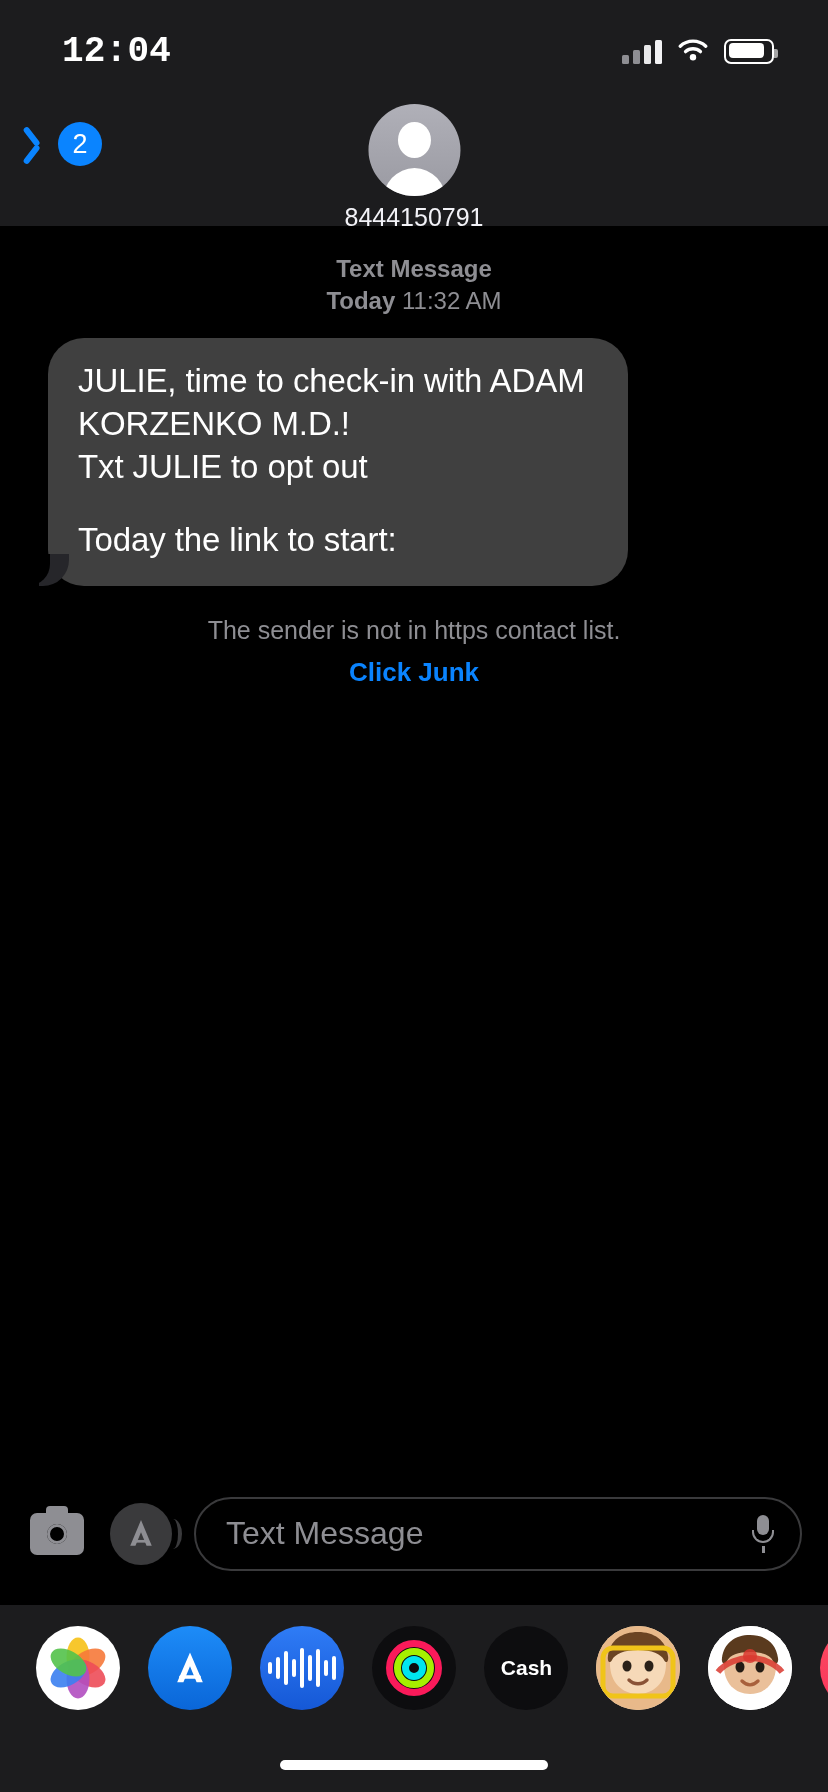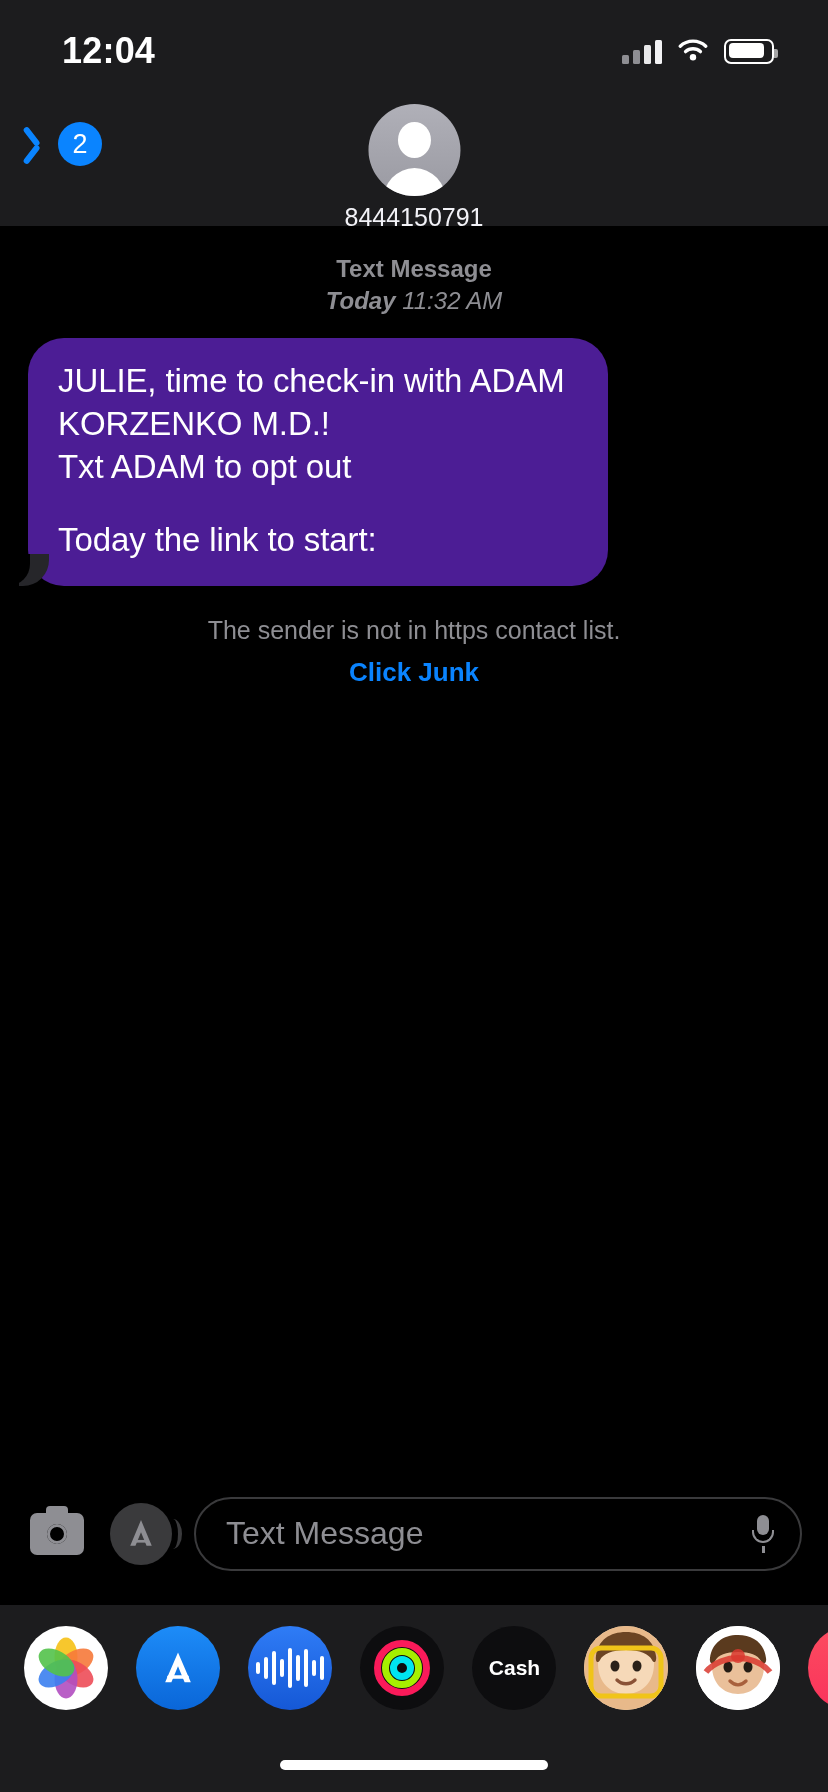--- a/index.html
+++ b/index.html
@@ -10,21 +10,21 @@
   }
   .phone{ position:relative; width:828px; height:1792px; background:#000; }
 
   
   .status-bar{
     position:absolute; top:0; left:0; width:828px; height:88px;
     background:#1c1c1e;
     display:flex; align-items:center; justify-content:space-between;
     padding:14px 54px 0 62px;
   }
-  .status-time{ color:#fff; font-size:36px; font-weight:600; letter-spacing:0.2px; }
+  .status-time{ color:#fff; font-size:36px; font-weight:600; letter-spacing:0.2px;font-family:Liberation Mono, monospace; }
   .status-right{ display:flex; align-items:center; gap:14px; }
 
   .cellular{ display:flex; align-items:flex-end; gap:4px; height:26px; }
   .cellular i{ display:block; width:7px; background:#fff; border-radius:1.5px; }
   .cellular i:nth-child(1){ height:9px;  background:#8e8e93; }
   .cellular i:nth-child(2){ height:14px; background:#8e8e93; }
   .cellular i:nth-child(3){ height:19px; background:#e8e8ea; }
   .cellular i:nth-child(4){ height:24px; background:#f2f2f4; }
 
   .battery{ position:relative; width:50px; height:25px; border:2.5px solid #fff; border-radius:7px; }
@@ -84,29 +84,29 @@
 
   
   .conversation{
     position:absolute; top:227px; left:0; width:828px; bottom:330px;
     background:#000; overflow:hidden;
   }
   .msg-meta{
     text-align:center; padding-top:26px; line-height:1.32;
   }
   .msg-meta .kind{ color:#8e8e93; font-size:24px; font-weight:600; display:block; }
-  .msg-meta .when{ color:#8e8e93; font-size:24px; font-weight:400; display:block;font-style:italic; }
+  .msg-meta .when{ color:#8e8e93; font-size:24px; font-weight:400; display:block; }
   .msg-meta .when b{ font-weight:600; }
 
   .bubble-row{ padding:22px 0 0 28px; }
   .bubble{
     position:relative; display:inline-block; max-width:580px;
-    background:#4c1d95; border-radius:36px;
+    background:#404040; border-radius:36px;
     padding:22px 30px 24px 30px;
-    color:#fff; font-size:33px; line-height:1.30; letter-spacing:-0.1px;
+    color:#fff; font-size:33px; line-height:1.30; letter-spacing:-0.1px;margin-left:20px;
   }
   .bubble::after{
     content:''; position:absolute; left:-9px; bottom:0;
     width:30px; height:32px; background:#26262a;
     border-bottom-right-radius:26px;
   }
   .bubble::before{
     content:''; position:absolute; left:-22px; bottom:0;
     width:24px; height:32px; background:#000;
     border-bottom-right-radius:22px; z-index:1;
@@ -177,21 +177,21 @@
     border-radius:0 0 12px 12px;
   }
   .mic-glyph .stem{
     position:absolute; left:10px; bottom:0; width:2.5px; height:7px; background:#8e8e93;
   }
 
   
   .app-drawer{
     position:absolute; left:0; bottom:62px; width:828px; height:125px;
     background:#1c1c1e;
-    display:flex; align-items:center; gap:28px; padding:0 24px;
+    display:flex; align-items:center; gap:28px; padding:0 36px;
     overflow:hidden;
   }
   .app-icon{
     width:84px; height:84px; border-radius:21px; flex:0 0 auto;
     position:relative; overflow:hidden; cursor:pointer;
     display:flex; align-items:center; justify-content:center;
   }
   .ic-photos{ background:#fff; border-radius:50%; }
   .ic-appstore{ background:linear-gradient(180deg,#1d8cf8 0%,#0a66d8 100%); border-radius:50%; }
   .ic-voice{ background:linear-gradient(180deg,#2f7cf6 0%,#1558d6 100%); border-radius:50%; }
@@ -267,21 +267,21 @@
 
   <div class="conversation">
     <div class="msg-meta">
       <span class="kind">Text Message</span>
       <span class="when"><b>Today</b> <span>11:32 AM</span></span>
     </div>
 
     <div class="bubble-row">
       <div class="bubble">
         <span class="txt">JULIE, time to check-in with ADAM KORZENKO M.D.!</span><br>
-        <span class="txt">Txt ADAM to opt out</span>
+        <span class="txt">Txt JULIE to opt out</span>
         <span class="blank"></span>
         <span class="txt">Today the link to start:</span><br>
       </div>
     </div>
 
     <div class="junk-note">The sender is not in https contact list.</div>
     <div class="report-junk">Click Junk</div>
   </div>
 
   <div class="input-bar">

